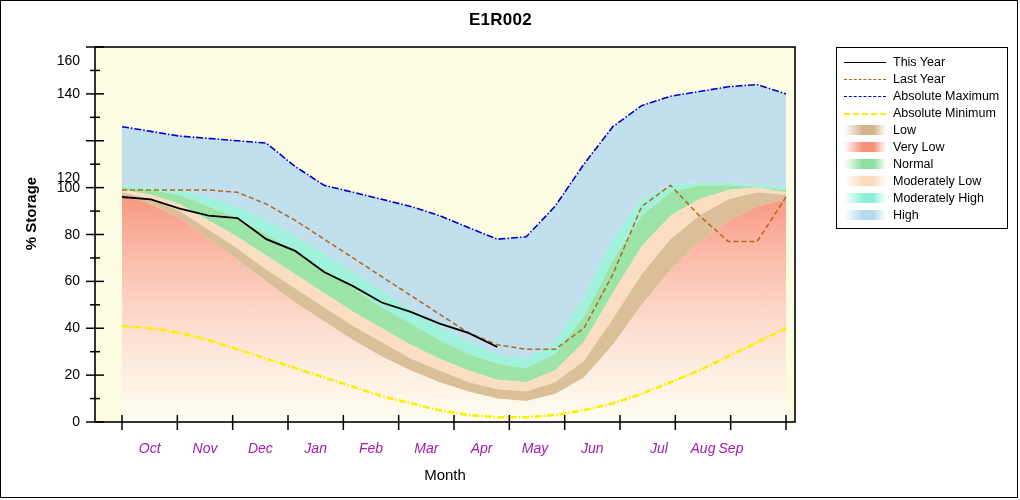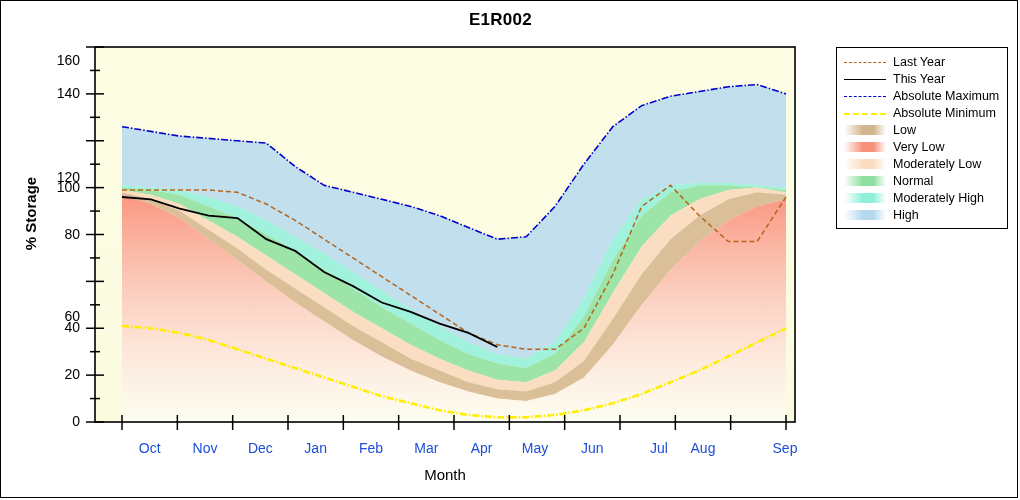--- a/index.html
+++ b/index.html
@@ -67,22 +67,23 @@
     text-align: right;
     font-size: 14px;
     color: #000000;
     transform: translateY(-9px);
   }
   .xtick-label {
     position: absolute;
     width: 60px;
     text-align: center;
     font-size: 14px;
-    color: #1d4ed8;
+    color: #a21caf;
     top: 440px;
+    font-style: italic;
   }
   #ytick-labels {
     position: absolute;
     left: 20px;
     top: 0;
     width: 60px;
     height: 500px;
   }
   #legend {
     position: absolute;
@@ -228,61 +229,61 @@
         <line x1="730.6666666666666" x2="730.6666666666666" y1="415" y2="422" stroke="#000" stroke-width="1.5"></line>
         <line x1="786" x2="786" y1="422" y2="430" stroke="#000" stroke-width="1.5"></line>
         <line x1="786" x2="786" y1="415" y2="422" stroke="#000" stroke-width="1.5"></line>
       </g>
   </svg>
 
   <div id="ytick-labels">
       <div class="ytick-label" style="top: 422px;">0</div>
       <div class="ytick-label" style="top: 375.125px;">20</div>
       <div class="ytick-label" style="top: 328.25px;">40</div>
-      <div class="ytick-label" style="top: 281.375px; margin-top: 36px;">60</div>
+      <div class="ytick-label" style="top: 281.375px;">60</div>
       <div class="ytick-label" style="top: 234.5px;">80</div>
       <div class="ytick-label" style="top: 187.625px;">100</div>
       <div class="ytick-label" style="top: 140.75px; margin-top: 37px;">120</div>
       <div class="ytick-label" style="top: 93.875px;">140</div>
       <div class="ytick-label" style="top: 47px; margin-top: 14px;">160</div>
     </div>
   <div id="xtick-labels">
       <div class="xtick-label" style="left: 119.667px;">Oct</div>
       <div class="xtick-label" style="left: 175px; text-align: center;">Nov</div>
       <div class="xtick-label" style="left: 230.333px;">Dec</div>
       <div class="xtick-label" style="left: 285.667px;">Jan</div>
       <div class="xtick-label" style="left: 341px;">Feb</div>
       <div class="xtick-label" style="left: 396.333px;">Mar</div>
       <div class="xtick-label" style="left: 451.667px;">Apr</div>
       <div class="xtick-label" style="left: 505px;">May</div>
       <div class="xtick-label" style="left: 562.333px;">Jun</div>
       <div class="xtick-label" style="left: 629px;">Jul</div>
       <div class="xtick-label" style="left: 673px;">Aug</div>
-      <div class="xtick-label" style="left: 755px;">Sep</div>
+      <div class="xtick-label" style="left: 701px;">Sep</div>
     </div>
 
   <div id="ylabel">% Storage</div>
   <div id="xlabel">Month</div>
 </div>
 
 <div id="legend">
     <div class="legend-row">
       <span class="legend-swatch">
+        <span class="sw-line" style="border-top-color: rgb(0, 0, 0); border-top-style: solid;"></span>
+      </span>
+      <span class="legend-text">This Year</span>
+    </div>
+    <div class="legend-row">
+      <span class="legend-swatch">
         <span class="sw-line" style="border-top-color: rgb(181, 101, 29); border-top-style: dashed;"></span>
       </span>
       <span class="legend-text">Last Year</span>
     </div>
     <div class="legend-row">
       <span class="legend-swatch">
-        <span class="sw-line" style="border-top-color: rgb(0, 0, 0); border-top-style: solid;"></span>
-      </span>
-      <span class="legend-text">This Year</span>
-    </div>
-    <div class="legend-row">
-      <span class="legend-swatch">
         <span class="sw-line" style="border-top-color: rgb(0, 0, 204); border-top-style: dashed;"></span>
       </span>
       <span class="legend-text">Absolute Maximum</span>
     </div>
     <div class="legend-row">
       <span class="legend-swatch">
         <span class="sw-line" style="border-top: 2.4px dashed rgb(255, 238, 0);"></span>
       </span>
       <span class="legend-text">Absolute Minimum</span>
     </div>
@@ -293,32 +294,32 @@
       <span class="legend-text">Low</span>
     </div>
     <div class="legend-row">
       <span class="legend-swatch">
         <span class="sw-band" style="background: linear-gradient(90deg, rgb(255, 255, 255) 0%, rgb(248, 144, 122) 45%, rgb(248, 144, 122) 70%, rgb(255, 255, 255) 100%);"></span>
       </span>
       <span class="legend-text">Very Low</span>
     </div>
     <div class="legend-row">
       <span class="legend-swatch">
+        <span class="sw-band" style="background: linear-gradient(90deg, rgb(255, 255, 255) 0%, rgb(140, 223, 158) 45%, rgb(140, 223, 158) 70%, rgb(255, 255, 255) 100%);"></span>
+      </span>
+      <span class="legend-text">Normal</span>
+    </div>
+    <div class="legend-row">
+      <span class="legend-swatch">
         <span class="sw-band" style="background: linear-gradient(90deg, rgb(255, 255, 255) 0%, rgb(251, 220, 192) 45%, rgb(251, 220, 192) 70%, rgb(255, 255, 255) 100%);"></span>
       </span>
       <span class="legend-text">Moderately Low</span>
     </div>
     <div class="legend-row">
       <span class="legend-swatch">
-        <span class="sw-band" style="background: linear-gradient(90deg, rgb(255, 255, 255) 0%, rgb(140, 223, 158) 45%, rgb(140, 223, 158) 70%, rgb(255, 255, 255) 100%);"></span>
-      </span>
-      <span class="legend-text">Normal</span>
-    </div>
-    <div class="legend-row">
-      <span class="legend-swatch">
         <span class="sw-band" style="background: linear-gradient(90deg, rgb(255, 255, 255) 0%, rgb(143, 240, 218) 45%, rgb(143, 240, 218) 70%, rgb(255, 255, 255) 100%);"></span>
       </span>
       <span class="legend-text">Moderately High</span>
     </div>
     <div class="legend-row">
       <span class="legend-swatch">
         <span class="sw-band" style="background: linear-gradient(90deg, rgb(255, 255, 255) 0%, rgb(182, 217, 239) 45%, rgb(182, 217, 239) 70%, rgb(255, 255, 255) 100%);"></span>
       </span>
       <span class="legend-text">High</span>
     </div>

